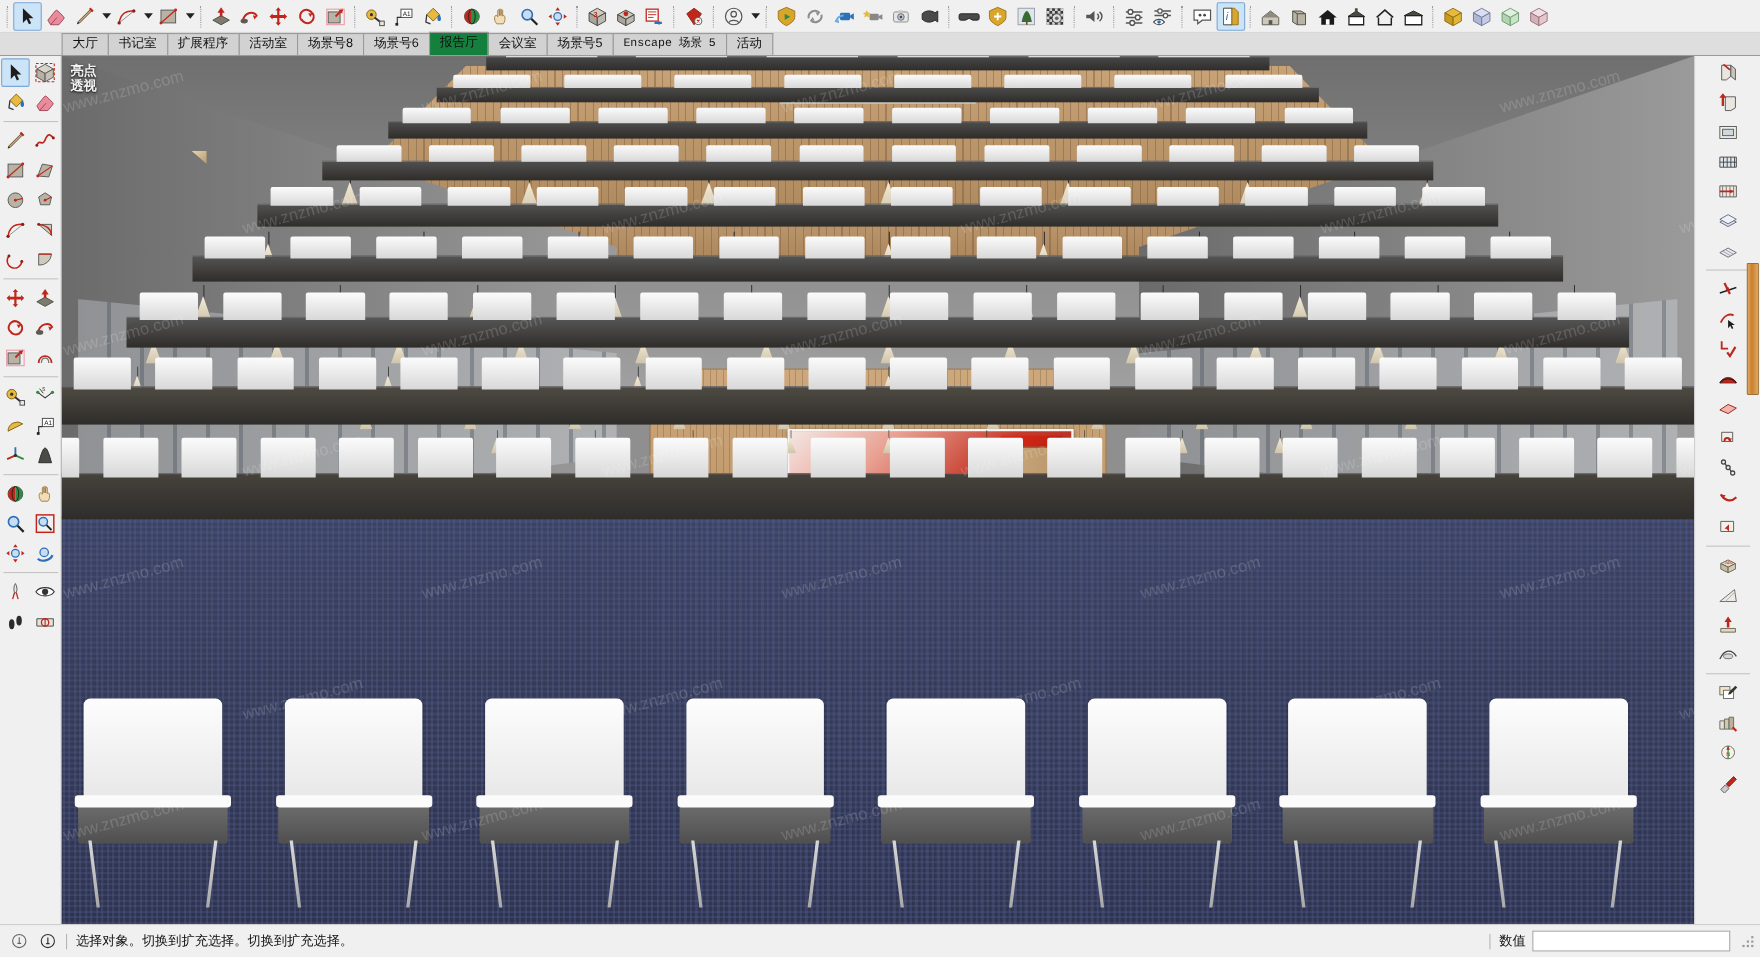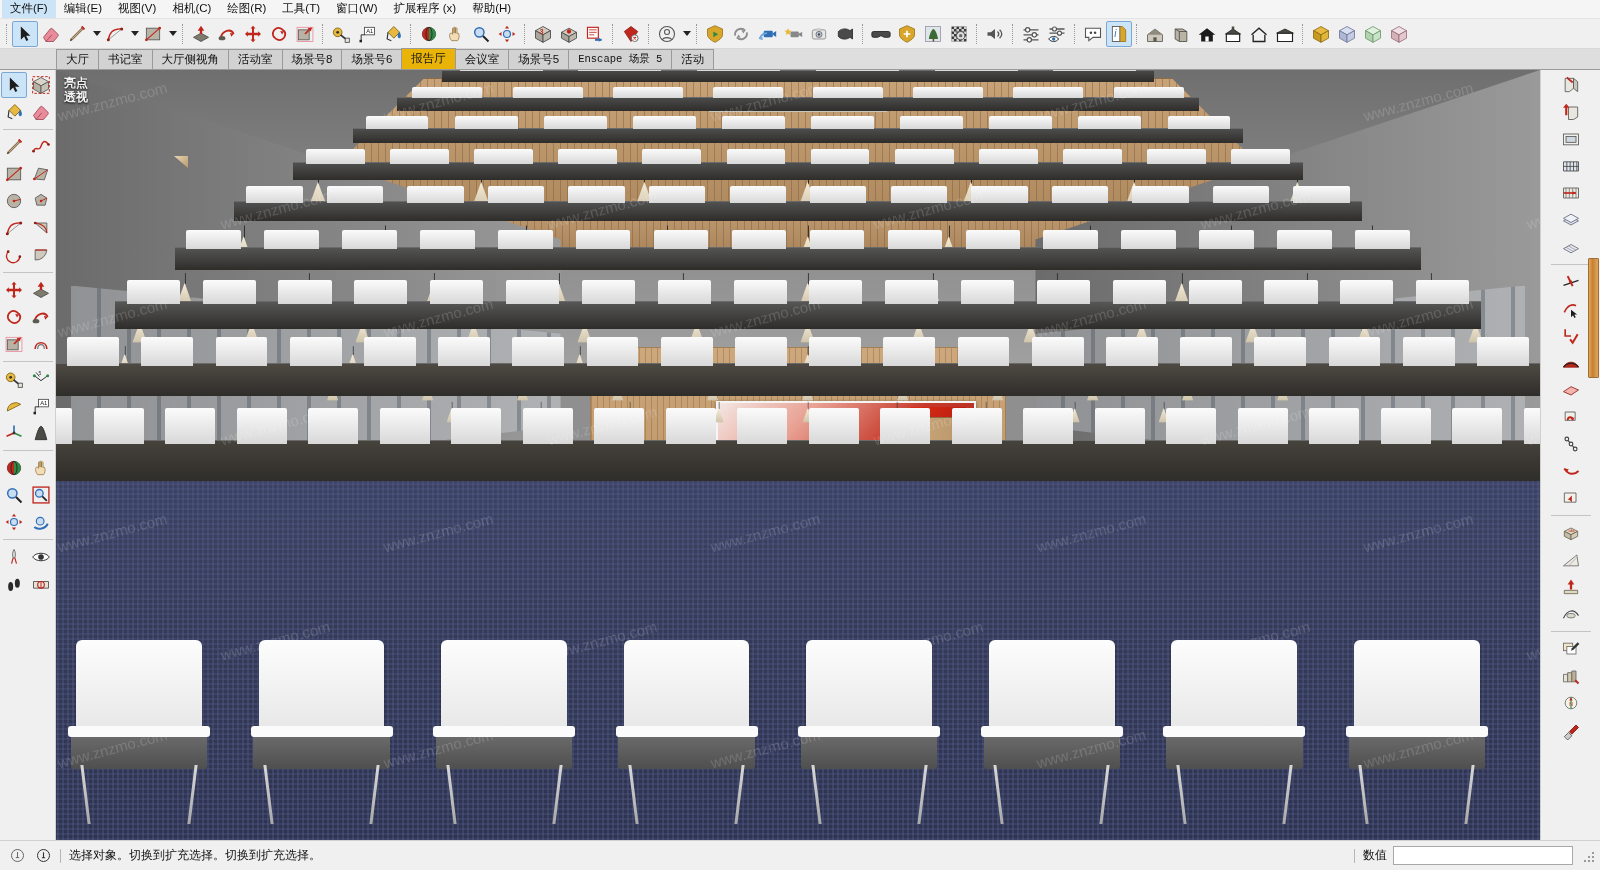--- a/index.html
+++ b/index.html
@@ -45,21 +45,21 @@
            margin-left: 1px; flex: 0 0 auto; }
   .caretbtn { width: 12px; height: 26px; display: flex; align-items: center;
               justify-content: center; flex: 0 0 auto; }
 
   
   .tabsrow { height: 21px; background: #dedede; display: flex; align-items: flex-end;
              flex: 0 0 21px; padding-left: 56px; border-bottom: 1px solid #9a9a9a; }
   .tab { font-size: 11.5px; color: #111; padding: 2px 9px 3px 9px; line-height: 15px;
          background: #d2d2d2; border: 1px solid #9a9a9a; border-bottom: none;
          margin-right: -1px; height: 20px; white-space: nowrap; }
-  .tab.active { background: #eab308; height: 21px; position: relative; z-index: 2; }
+  .tab.active { background: #15803d; height: 21px; position: relative; z-index: 2; }
   .tab.mono { font-family: "Liberation Mono", "DejaVu Sans Mono", monospace; font-size: 10.5px; }
 
   
   .body { flex: 1 1 auto; display: flex; position: relative; min-height: 0; }
 
   
   .leftrail { width: 56px; background: #f0f0f0; border-right: 1px solid #cfcfcf;
               display: flex; flex-direction: column; align-items: center;
               padding-top: 2px; flex: 0 0 56px; position: relative; }
   .railgrid { display: grid; grid-template-columns: 26px 26px; gap: 1px; }
@@ -160,31 +160,20 @@
   .vp-label { position: absolute; left: 8px; top: 6px; color: #f2f2f2;
               font-size: 12px; line-height: 14px; font-weight: bold;
               text-shadow: 0 1px 2px rgba(0,0,0,.9); }
 </style>
 </head>
 <body>
 
 <div id="app">
 
 
-  <div class="menubar" id="menubar">
-      <div class="menuitem sel">文件(F)</div>
-      <div class="menuitem">编辑(E)</div>
-      <div class="menuitem">视图(V)</div>
-      <div class="menuitem">相机(C)</div>
-      <div class="menuitem">绘图(R)</div>
-      <div class="menuitem">工具(T)</div>
-      <div class="menuitem">窗口(W)</div>
-      <div class="menuitem">扩展程序 (x)</div>
-      <div class="menuitem">帮助(H)</div>
-    </div>
 
   <div class="toolbar" id="toolbar">
       <div class="tgrip"></div>
       <div class="tbtn active">
         <svg width="20" height="20" viewBox="0 0 24 24">
           <path d="M7 3 L7 19 L11 15 L13.6 20.5 L16 19.3 L13.4 14 L18.5 14 Z" fill="#1d1d1d"></path>
         </svg>
       </div>
       <div class="tbtn">
         <svg width="20" height="20" viewBox="0 0 24 24">
@@ -548,21 +537,21 @@
           <path d="M3 8 L12 3 L21 8 L12 13 Z" fill="#f0dfe4" stroke="#986e78" stroke-width="1"></path>
           <path d="M3 8 v9 l9 5 v-9 Z" fill="#d4b0b9" stroke="#986e78" stroke-width="1"></path>
           <path d="M21 8 v9 l-9 5 v-9 Z" fill="#e3c8cf" stroke="#986e78" stroke-width="1"></path>
         </svg>
       </div>
     </div>
 
   <div class="tabsrow" id="scenetabs">
       <div class="tab">大厅</div>
       <div class="tab">书记室</div>
-      <div class="tab">大厅侧视角</div>
+      <div class="tab">扩展程序</div>
       <div class="tab">活动室</div>
       <div class="tab">场景号8</div>
       <div class="tab">场景号6</div>
       <div class="tab active">报告厅</div>
       <div class="tab">会议室</div>
       <div class="tab">场景号5</div>
       <div class="tab mono">Enscape 场景 5</div>
       <div class="tab">活动</div>
     </div>
 

